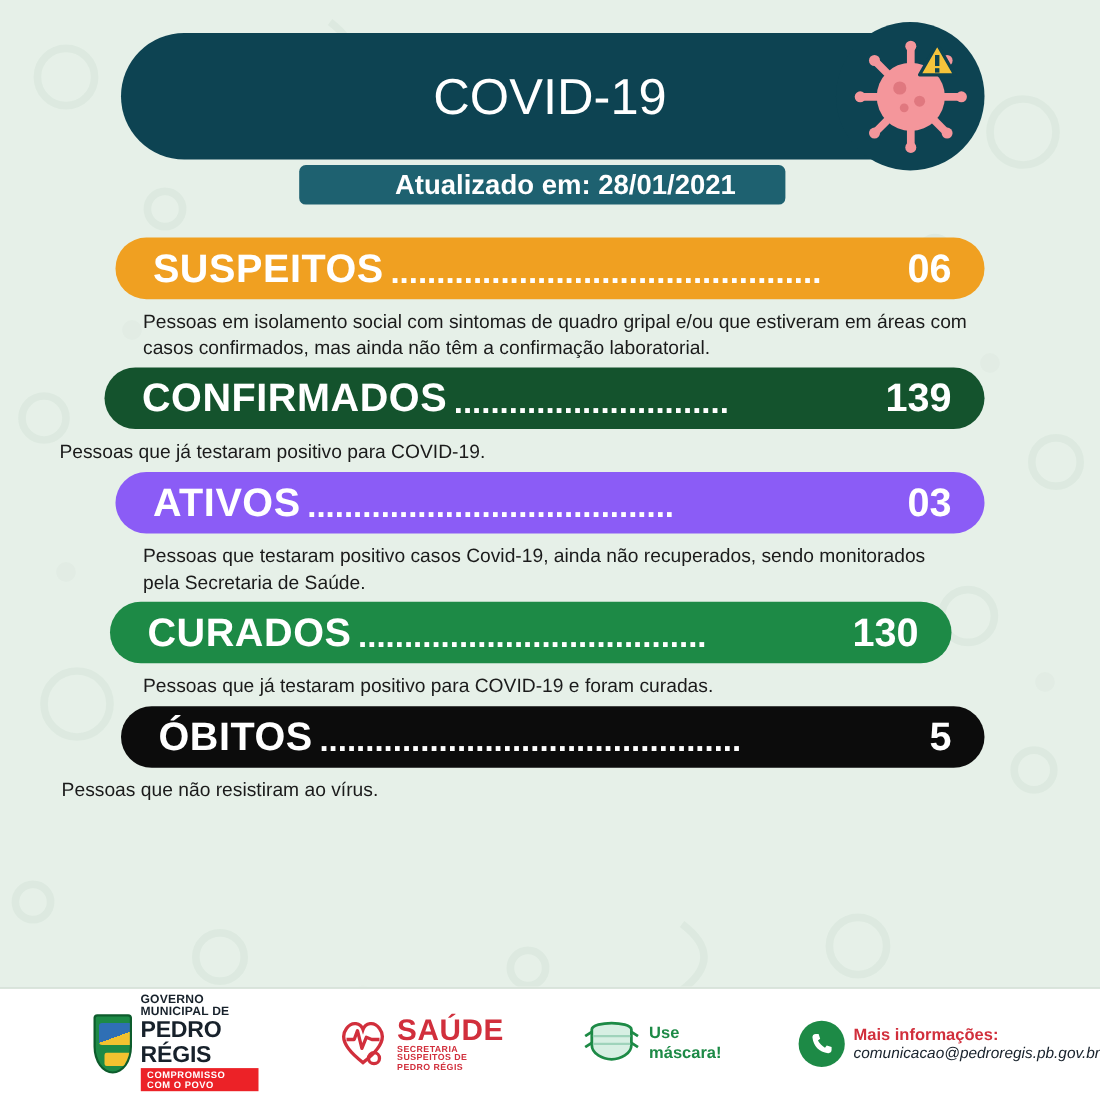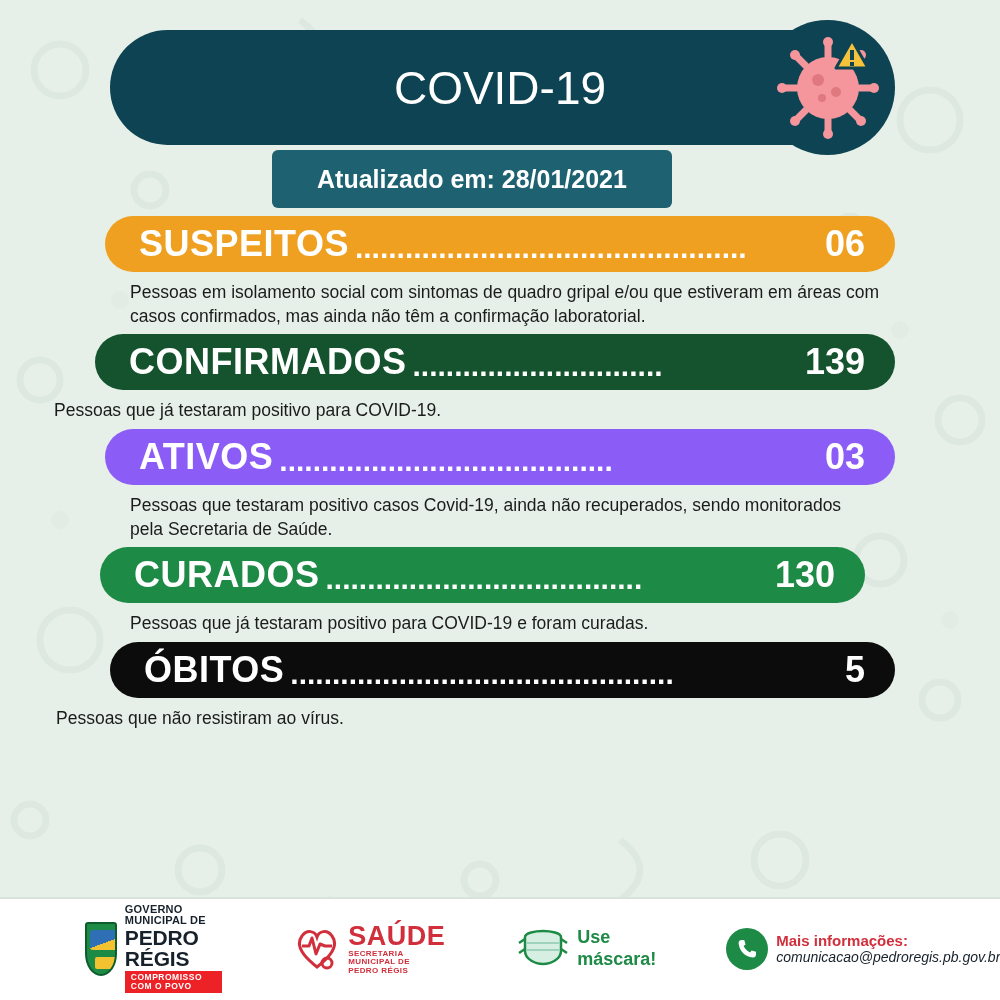--- a/index.html
+++ b/index.html
@@ -72,29 +72,30 @@
     display: flex;
     align-items: center;
     justify-content: center;
   }
 
   .date-bar {
     position: absolute;
     left: 272px;
     top: 150px;
     width: 400px;
-    height: 58px;
+    height: 36px;
     background: #1e6170;
     border-radius: 6px;
     display: flex;
     align-items: center;
     justify-content: center;
     color: #ffffff;
     font-size: 25px;
     font-weight: bold;
+    padding-left: 42px;
   }
 
   
   .stats {
     position: relative;
     margin-top: 6px;
   }
   .stat-block {
     margin-bottom: 6px;
   }
@@ -206,21 +207,21 @@
   }
 
   .f-saude { margin-left: 72px; }
   .saude-text { line-height: 1.05; }
   .saude-l1 { font-size: 27px; font-weight: bold; color: #d12f3c; letter-spacing: 0.5px;}
   .saude-l2 { font-size: 8px; font-weight: bold; color: #d12f3c; letter-spacing: 0.4px;}
   .saude-l3 { font-size: 8px; font-weight: bold; color: #d12f3c; letter-spacing: 0.4px;}
 
   .f-mask { margin-left: 72px; }
   .mask-text {
-    font-size: 18px; font-weight: bold; color: #1d8a46; line-height: 1.2;
+    font-size: 15px; font-weight: bold; color: #1d8a46; line-height: 1.2;
   }
 
   .f-contact { margin-left: 70px; }
   .phone-circle {
     width: 42px; height: 42px; border-radius: 50%;
     background: #1d8a46; display: flex; align-items: center; justify-content: center;
   }
   .contact-l1 { font-size: 15px; font-weight: bold; color: #d12f3c; }
   .contact-l2 { font-size: 14px; font-style: italic; color: #17212b; }
 </style>
@@ -367,21 +368,21 @@
     <div class="f-item f-saude">
       <span>
         <svg width="46" height="50" viewBox="0 0 46 50">
           <path d="M23 45 C6 32 2 22 8 14 C13 7 21 9 23 15 C25 9 33 7 38 14 C44 22 40 32 23 45 Z" fill="none" stroke="#d12f3c" stroke-width="3"></path>
           <polyline points="8,24 15,24 18,16 22,32 26,22 31,24 38,24" fill="none" stroke="#d12f3c" stroke-width="3" stroke-linejoin="round"></polyline>
           <circle cx="33" cy="41" r="5" fill="none" stroke="#d12f3c" stroke-width="3"></circle>
         </svg>
       </span>
       <div class="saude-text">
         <div class="saude-l1">SAÚDE</div>
-        <div class="saude-l2">SECRETARIA MUNICIPAL DE</div>
+        <div class="saude-l2">SECRETARIA SUSPEITOS DE</div>
         <div class="saude-l3">PEDRO RÉGIS</div>
       </div>
     </div>
 
     <div class="f-item f-mask">
       <span>
         <svg width="52" height="44" viewBox="0 0 52 44">
           <path d="M8 12 C8 8 18 6 26 6 C34 6 44 8 44 12 L44 26 C44 34 34 39 26 39 C18 39 8 34 8 26 Z" fill="#d7efe3" stroke="#1d8a46" stroke-width="2.5"></path>
           <path d="M8 14 L2 18 M8 24 L2 28 M44 14 L50 18 M44 24 L50 28" stroke="#1d8a46" stroke-width="2.5" fill="none"></path>
           <path d="M9 18 H43 M9 25 H43" stroke="#9fd3bb" stroke-width="2" fill="none"></path>

